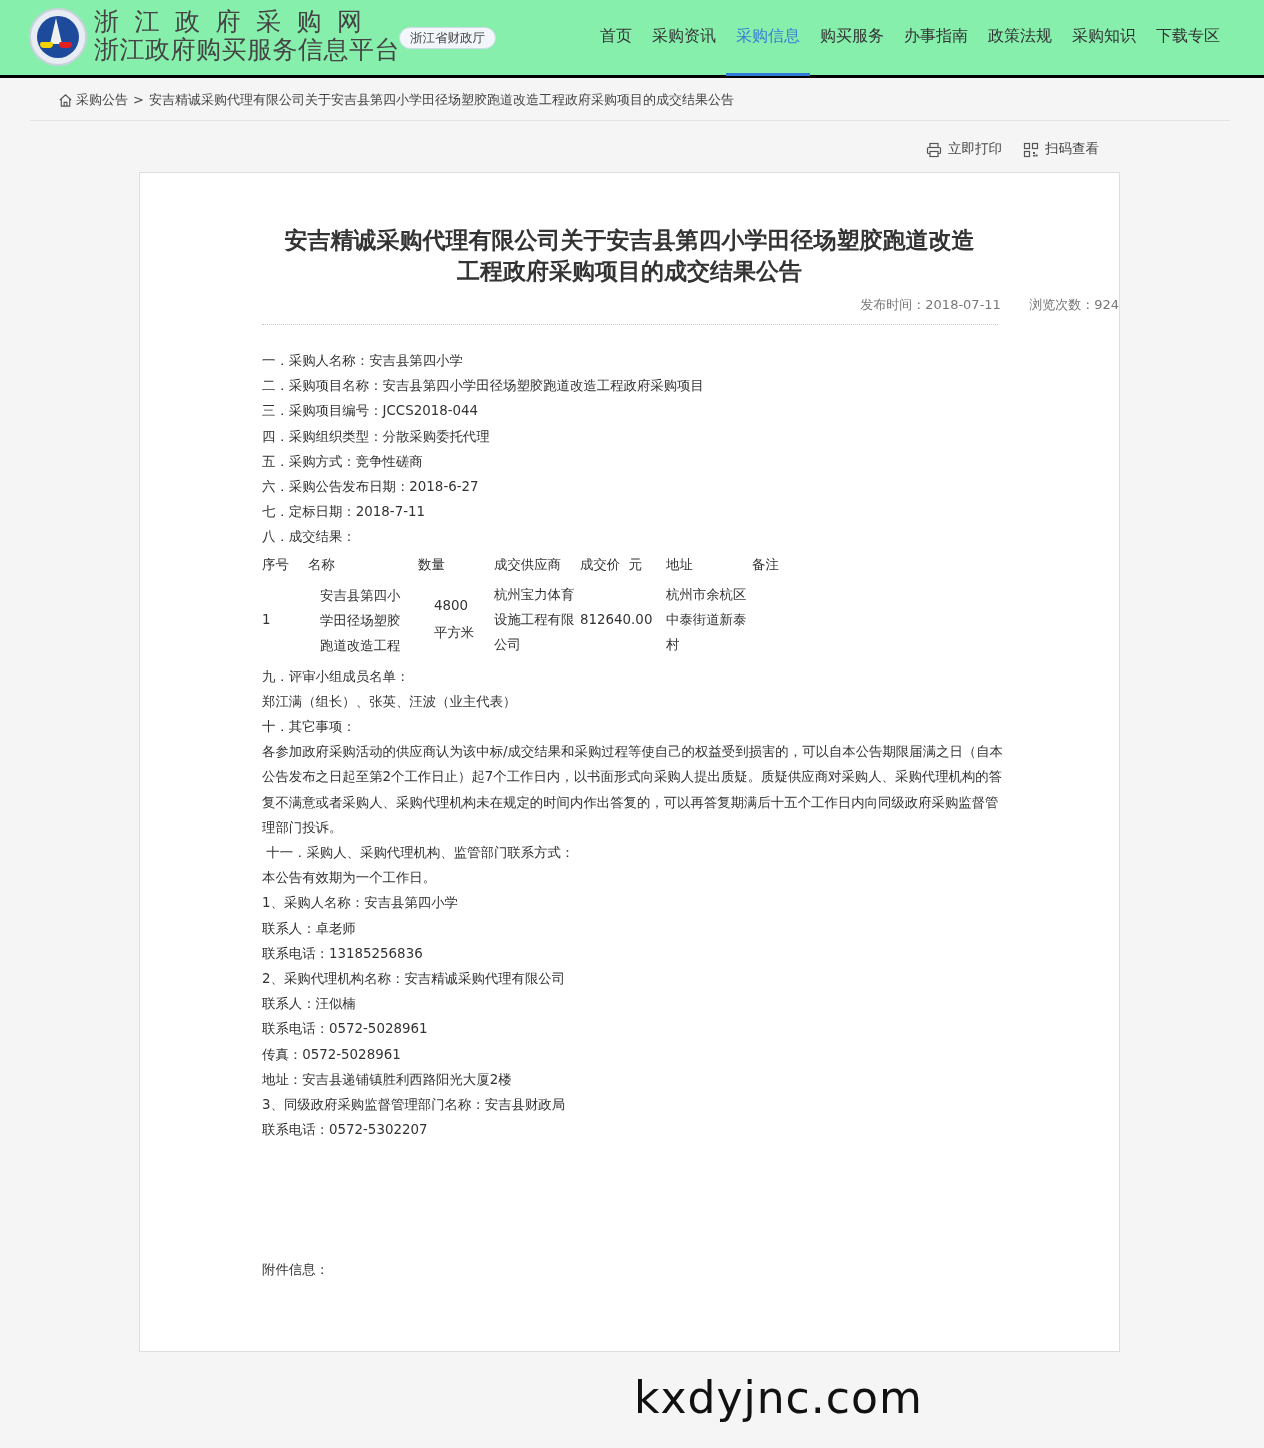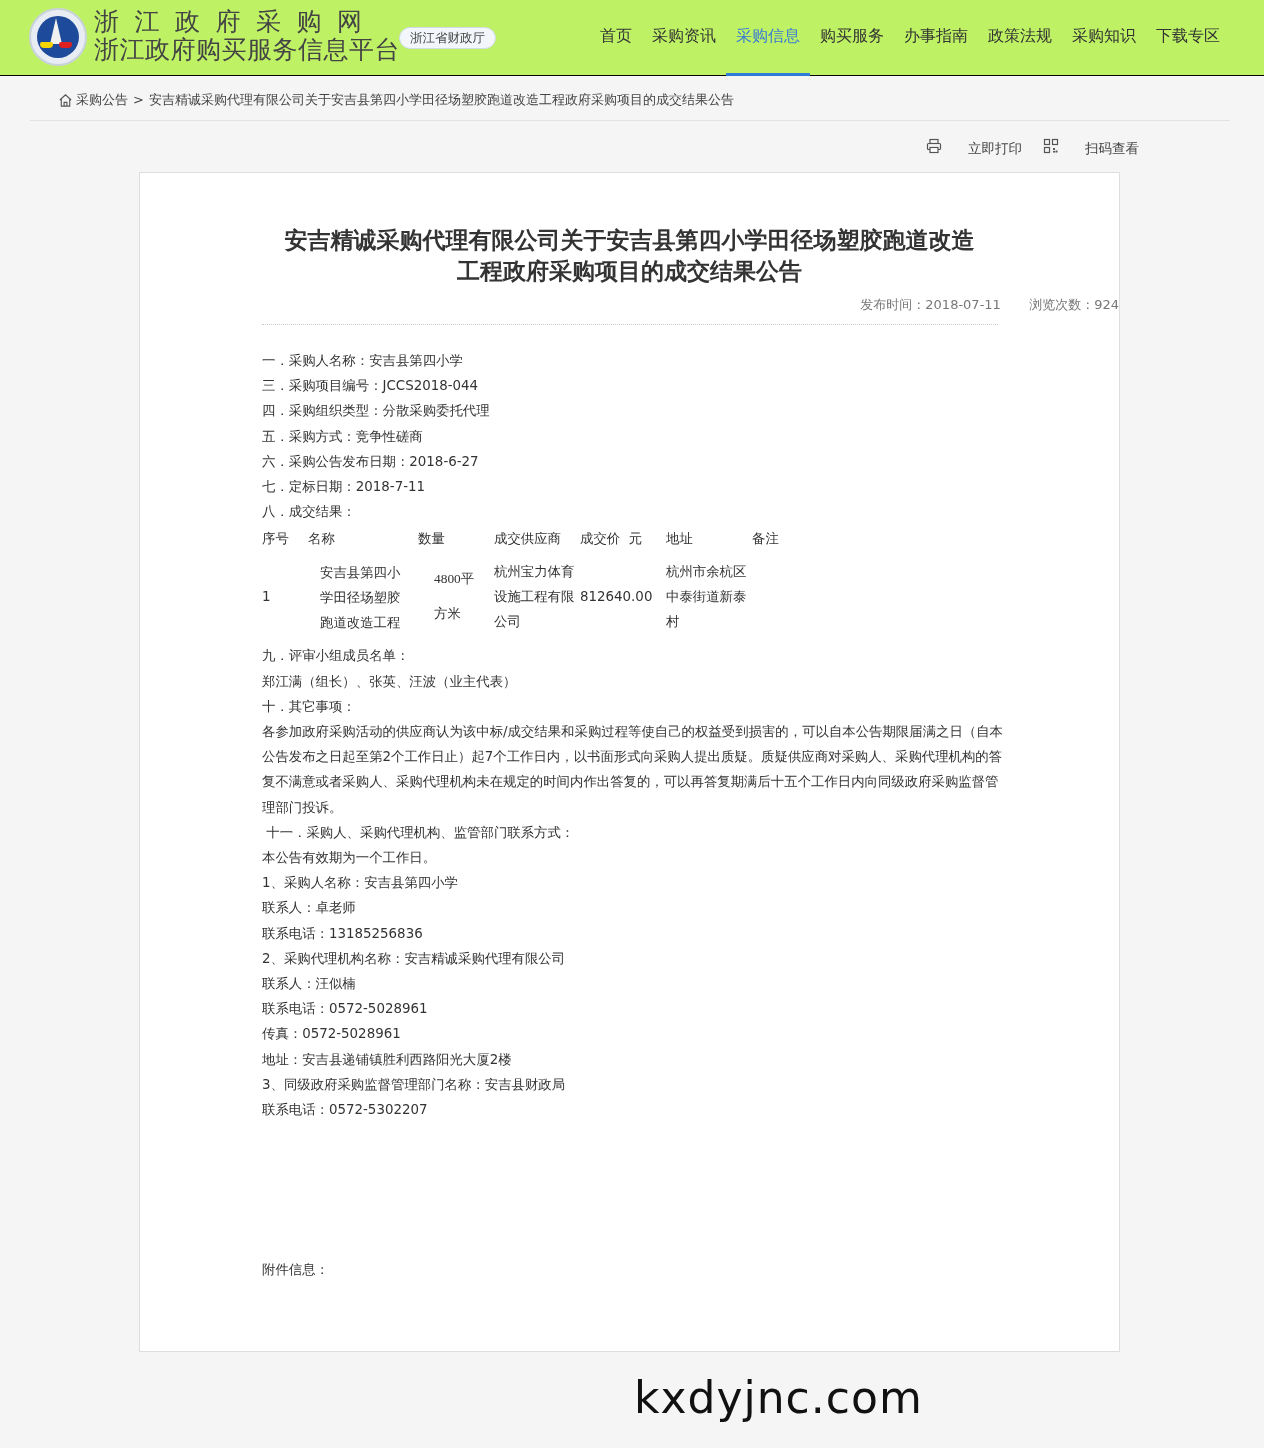--- a/index.html
+++ b/index.html
@@ -3,21 +3,21 @@
 <meta charset="utf-8">
 <style>
   html, body { margin:0; padding:0; }
   body {
     width:1264px; height:1448px; background:#f5f5f5;
     font-family:"DejaVu Sans","Liberation Sans",sans-serif;
     color:#333; position:relative; overflow:hidden;
   }
   .header {
     position:absolute; left:0; top:0; width:1264px; height:75px;
-    background:#bef264; border-bottom:1px solid #000000;
+    background:#86efac; border-bottom:3px solid #000000;
   }
   .logo-emblem {
     position:absolute; left:29px; top:8px; width:58px; height:58px;
     border-radius:50%; background:#e8edf3; border:2px solid #c9d2dc;
     box-sizing:border-box; overflow:hidden;
   }
   .logo-emblem .inner {
     position:absolute; left:6px; top:6px; width:42px; height:42px; border-radius:50%;
     background:#1d4a9a;
   }
@@ -47,21 +47,21 @@
   .nav-item.active::after {
     content:""; position:absolute; left:0; right:0; bottom:-1px; height:3px; background:#2f7bd8;
   }
   .breadcrumb {
     position:absolute; left:58px; top:90px; font-size:13px; color:#444; line-height:20px;
     display:flex; align-items:center; white-space:nowrap;
   }
   .breadcrumb .sep { margin:0 5px; }
   .bc-divider { position:absolute; left:30px; top:120px; width:1200px; height:1px; background:#e2e2e2; }
   .tools { position:absolute; left:926px; top:138px; display:flex; font-size:13.5px; color:#444; line-height:20px; }
-  .tool { display:flex; align-items:flex-start; margin-right:21px; cursor:pointer;gap:20px; }
+  .tool { display:flex; align-items:flex-end; margin-right:21px; cursor:pointer; }
   .tool svg { margin-right:6px; }
   .content {
     position:absolute; left:139px; top:172px; width:979px; height:1178px;
     background:#fff; border:1px solid #dedede;
   }
   .doc-title {
     position:absolute; left:0; top:52px; width:979px; text-align:center;
     font-size:23px; font-weight:bold; line-height:31px; color:#333;
   }
   .doc-meta {
@@ -162,20 +162,21 @@
   </div>
   <div class="doc-meta">
     <span>发布时间：</span><span>2018-07-11</span>
     <span class="gap"></span>
     <span>浏览次数：</span><span>924</span>
   </div>
   <div class="meta-divider"></div>
 
   <div class="body-text">
     <p>一．采购人名称：安吉县第四小学</p>
+    <p>二．采购项目名称：安吉县第四小学田径场塑胶跑道改造工程政府采购项目</p>
     <p>三．采购项目编号：JCCS2018-044</p>
     <p>四．采购组织类型：分散采购委托代理</p>
     <p>五．采购方式：竞争性磋商</p>
     <p>六．采购公告发布日期：2018-6-27</p>
     <p>七．定标日期：2018-7-11</p>
     <p>八．成交结果：</p>
 
     <table class="result">
       <tbody>
           <tr>
@@ -186,21 +187,21 @@
         <td style="width:86px;white-space:pre">成交价  元</td>
         <td style="width:86px">地址</td>
         <td style="width:40px">备注</td>
       </tr>
       <tr>
         <td>1</td>
         <td style="padding:6px 0 4px 0;">
               <div style="width:86px;margin:0 auto;line-height:25px;">安吉县第四小学田径场塑胶跑道改造工程</div>
             </td>
         <td>
-              <div style="width:44px;margin:10px auto;line-height:35px;word-break:break-all;font-family:Liberation Serif, serif;">4800平方米</div>
+              <div style="width:44px;margin:10px auto;line-height:27px;word-break:break-all;">4800平方米</div>
             </td>
         <td>
               <div style="width:86px;margin:0 auto;line-height:25px;">杭州宝力体育设施工程有限公司</div>
             </td>
         <td>812640.00</td>
         <td>
               <div style="width:86px;margin:0 auto;line-height:25px;">杭州市余杭区中泰街道新泰村</div>
             </td>
         <td></td>
       </tr>

